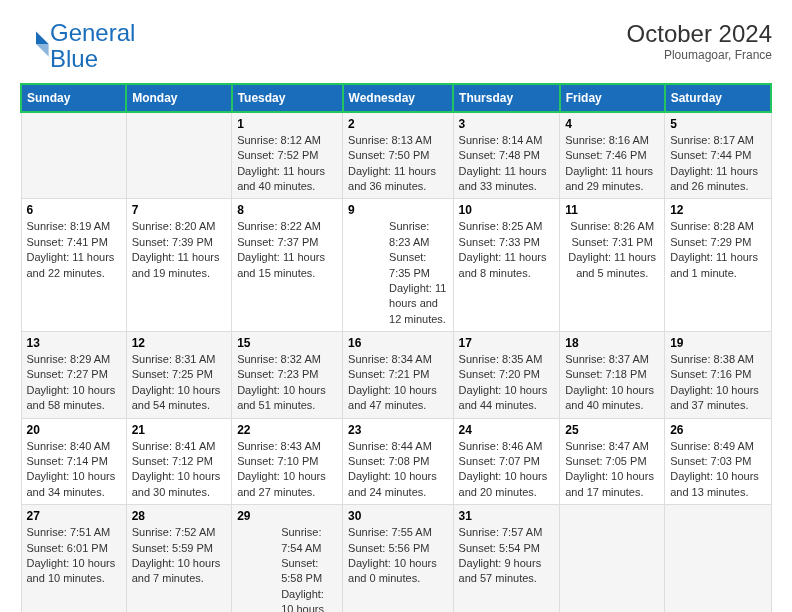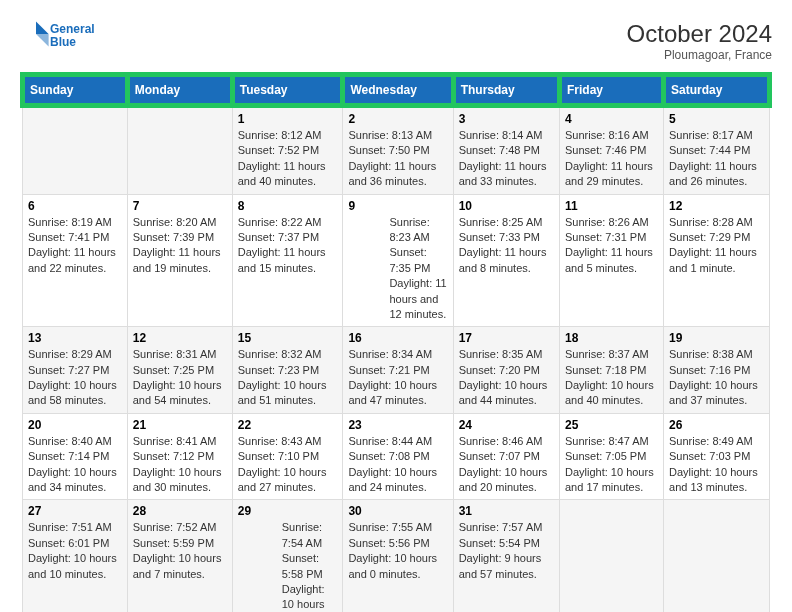--- a/index.html
+++ b/index.html
@@ -15,22 +15,22 @@
       justify-content: space-between;
       align-items: flex-start;
       margin-bottom: 10px;
     }
     .logo {
       display: flex;
       align-items: center;
       gap: 0;
     }
     .logo-text {
-      font-size: 12px;
-      font-weight: bold;
+      font-size: 24px;
+      font-weight: normal;
       color: #333;
       line-height: 1.1;
     }
     .logo-text span {
       color: #1a6dbb;
     }
     .logo-icon {
       width: 28px;
       height: 28px;
       margin-left: 2px;
@@ -52,21 +52,21 @@
       border-collapse: collapse;
       font-size: 11px;
     }
     thead tr th {
       background-color: #1a6dbb;
       color: #fff;
       text-align: left;
       padding: 6px 5px;
       font-size: 12px;
       font-weight: bold;
-      border: 5px solid #22c55e;
+      border: 2px solid #22c55e;
     }
     tbody tr td {
       border: 1px solid #ddd;
       padding: 4px 5px;
       vertical-align: top;
       width: 113px;
       min-height: 70px;
     }
     tbody tr:nth-child(odd) td {
       background-color: #f5f5f5;
@@ -181,21 +181,21 @@
 Daylight: 11 hours and 12 minutes.</div>
         </td>
         <td>
           <span class="day-num">10</span>
           <div class="day-info" style="white-space: pre-line;">Sunrise: 8:25 AM
 Sunset: 7:33 PM
 Daylight: 11 hours and 8 minutes.</div>
         </td>
         <td>
           <span class="day-num">11</span>
-          <div class="day-info" style="white-space: pre-line;">Sunrise: 8:26 AM
+          <div class="day-info" style="white-space: pre-line; text-align: center;">Sunrise: 8:26 AM
 Sunset: 7:31 PM
 Daylight: 11 hours and 5 minutes.</div>
         </td>
         <td>
           <span class="day-num">12</span>
           <div class="day-info" style="white-space: pre-line;">Sunrise: 8:28 AM
 Sunset: 7:29 PM
 Daylight: 11 hours and 1 minute.</div>
         </td>
       </tr>

